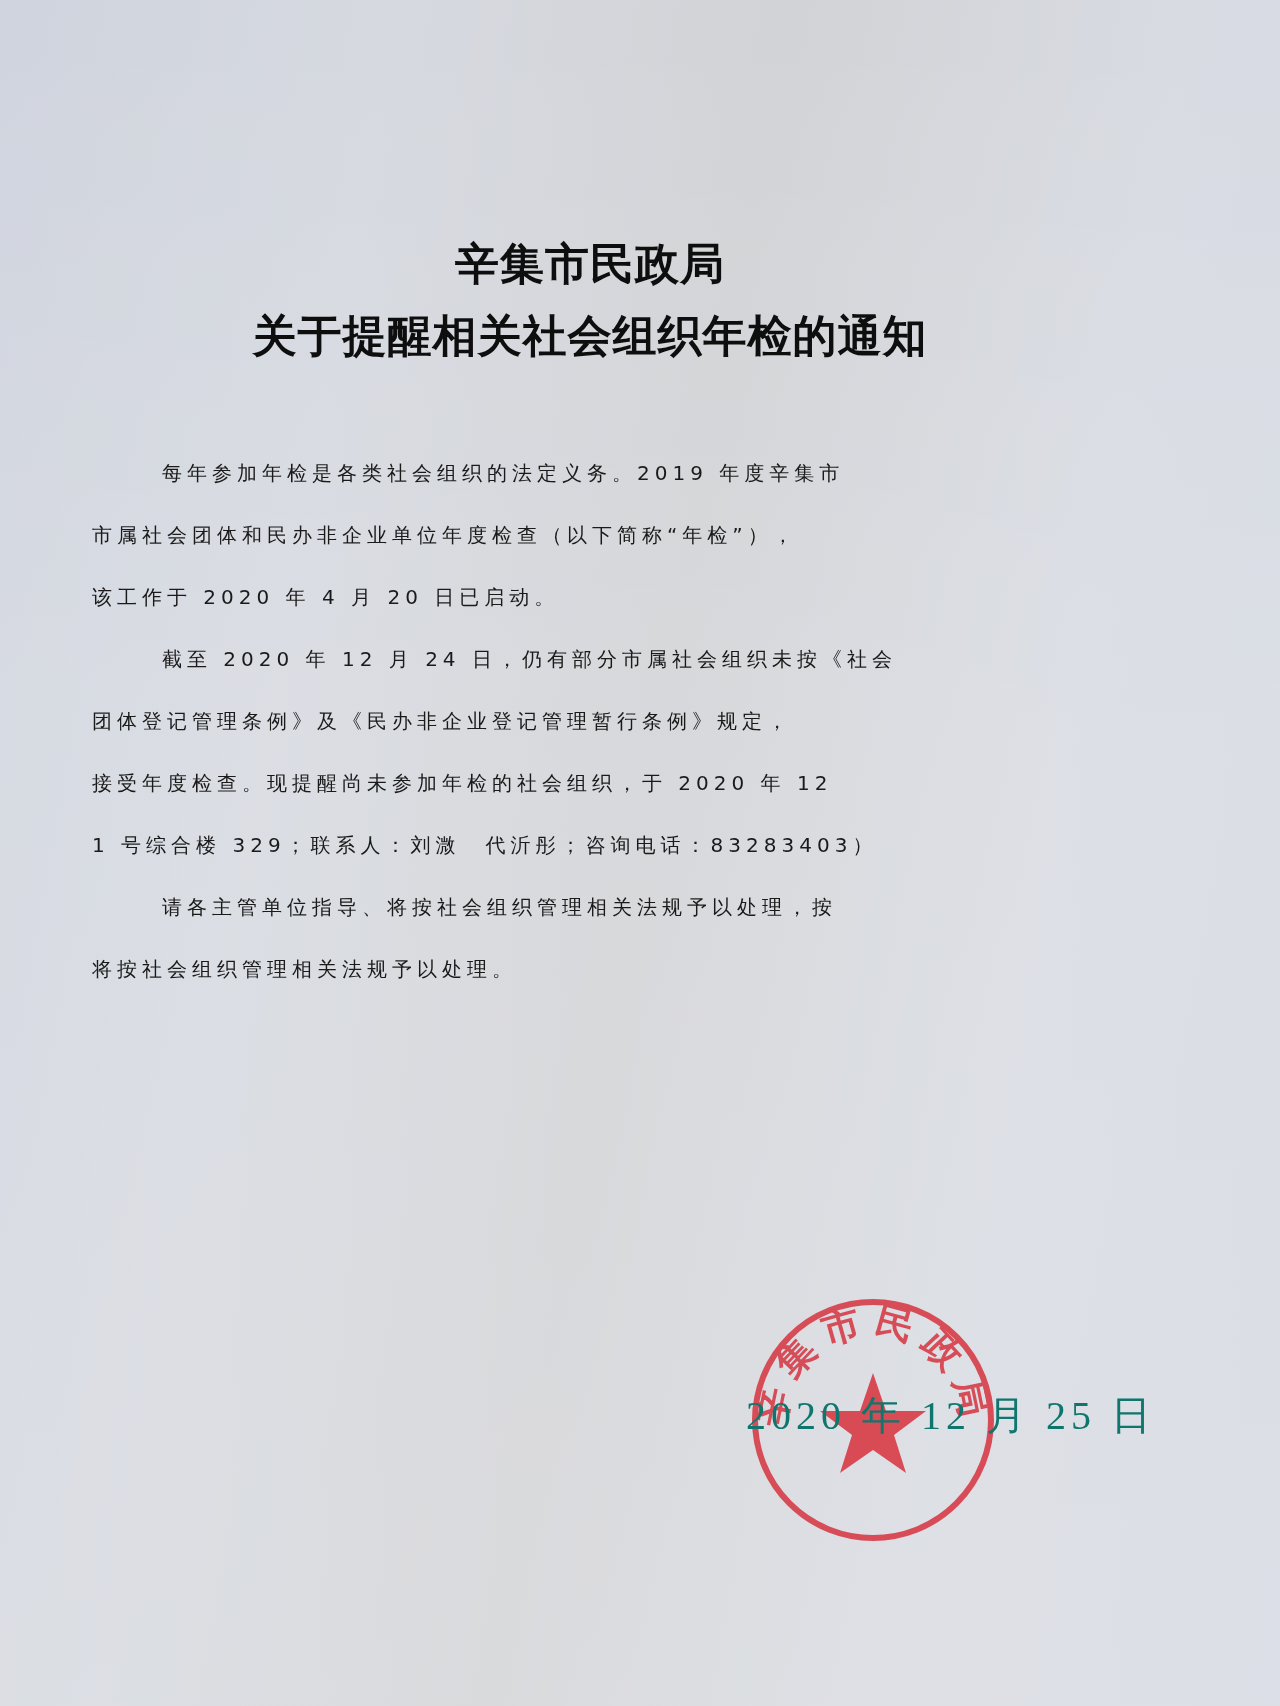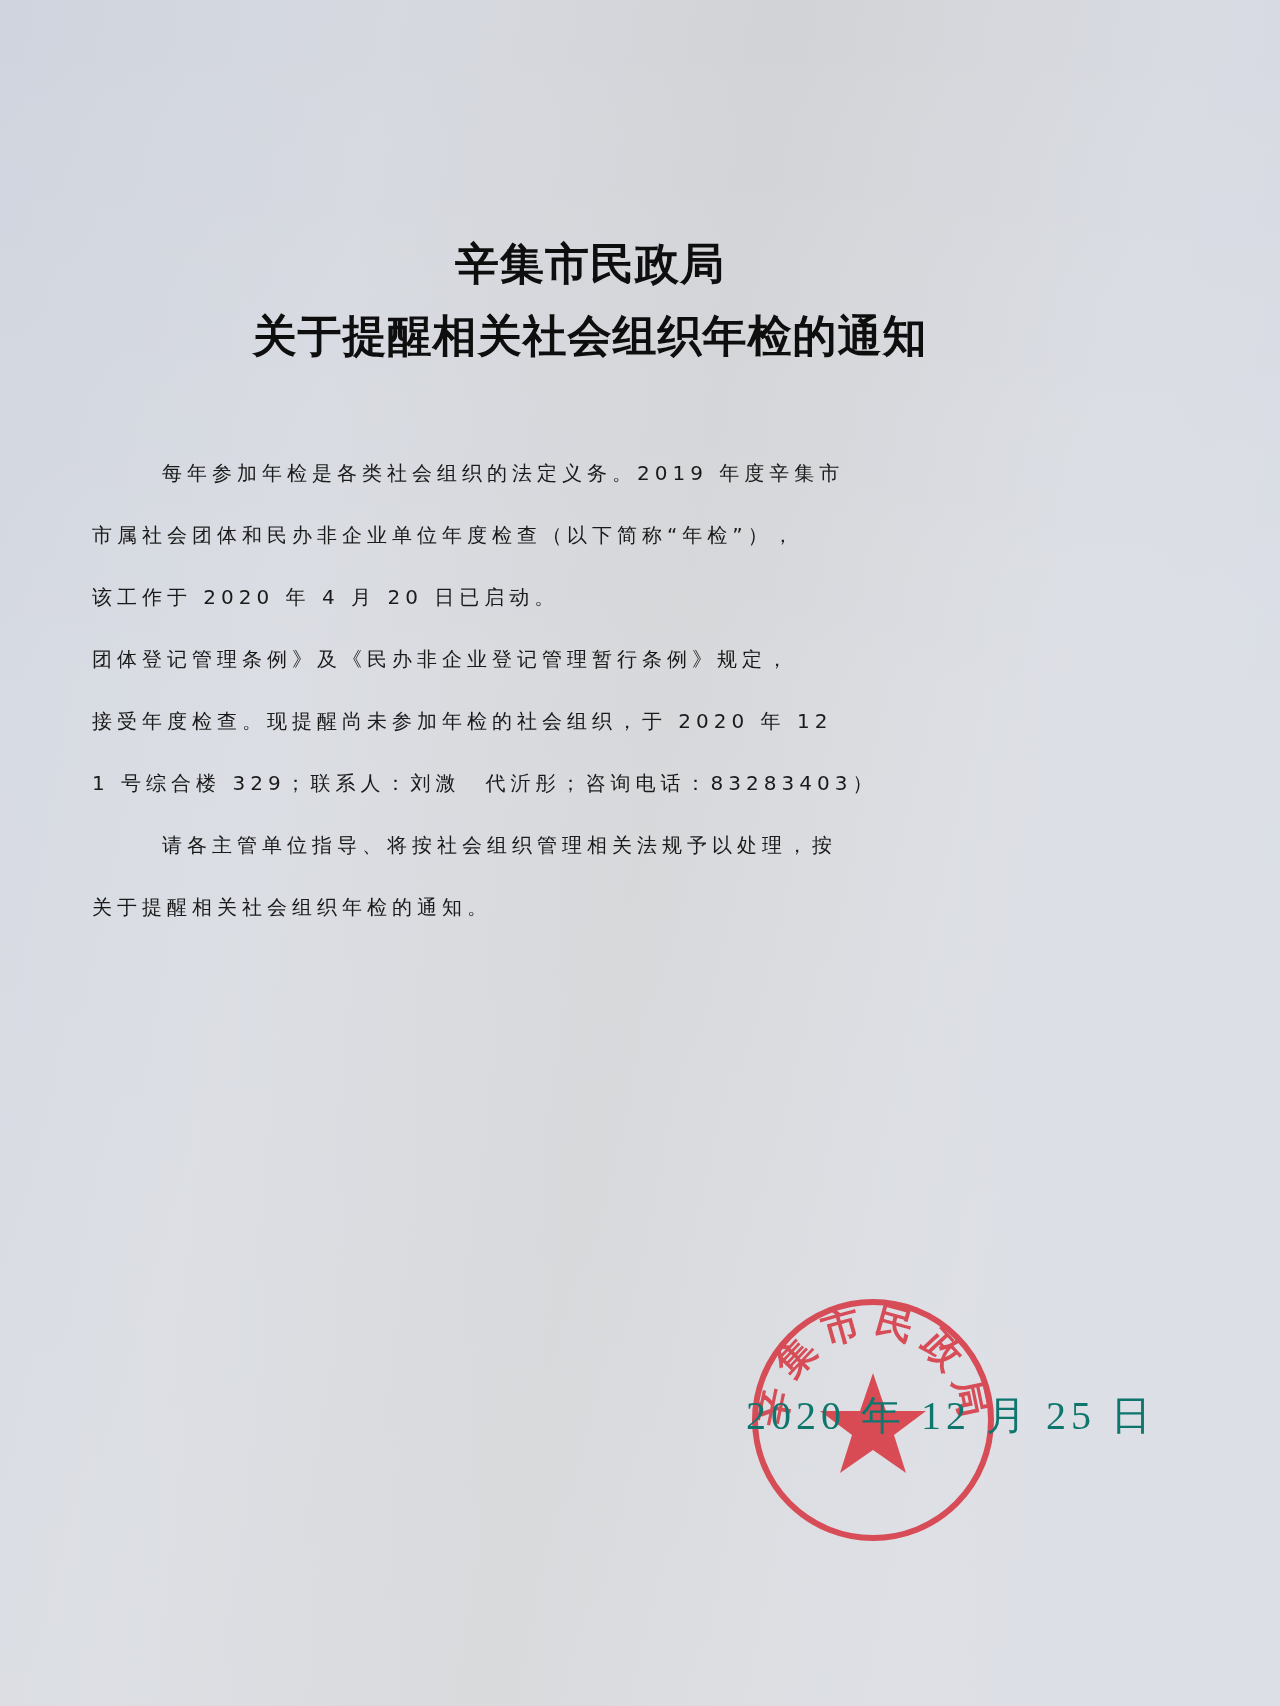--- a/index.html
+++ b/index.html
@@ -83,25 +83,26 @@
 
 <div class="title-block">
   <div class="title-line">辛集市民政局</div>
   <div class="title-line">关于提醒相关社会组织年检的通知</div>
 </div>
 
 <div class="body-text">
   <div class="line indent">每年参加年检是各类社会组织的法定义务。2019 年度辛集市</div>
   <div class="line">市属社会团体和民办非企业单位年度检查（以下简称“年检”），</div>
   <div class="line">该工作于 2020 年 4 月 20 日已启动。</div>
+  <div class="line indent">截至 2020 年 12 月 24 日，仍有部分市属社会组织未按《社会</div>
   <div class="line">团体登记管理条例》及《民办非企业登记管理暂行条例》规定，</div>
   <div class="line">接受年度检查。现提醒尚未参加年检的社会组织，于 2020 年 12</div>
   <div class="line">1 号综合楼 329；联系人：刘溦　代沂彤；咨询电话：83283403）</div>
   <div class="line indent">请各主管单位指导、将按社会组织管理相关法规予以处理，按</div>
-  <div class="line">关于提醒相关社会组织年检的通知。</div>
+  <div class="line">将按社会组织管理相关法规予以处理。</div>
 </div>
 
 <svg class="seal" viewBox="0 0 250 250">
   <defs>
     <path id="seal-arc" d="M 48 170 A 88 88 0 1 1 202 170"></path>
   </defs>
   <circle cx="125" cy="125" r="118" fill="none" stroke="#d6333f" stroke-width="6"></circle>
   <text font-family="DejaVu Serif, serif" font-weight="bold" font-size="38" fill="#d6333f" letter-spacing="10">
     <textPath href="#seal-arc" startOffset="50%" text-anchor="middle" id="seal-text">辛集市民政局</textPath>
   </text>

